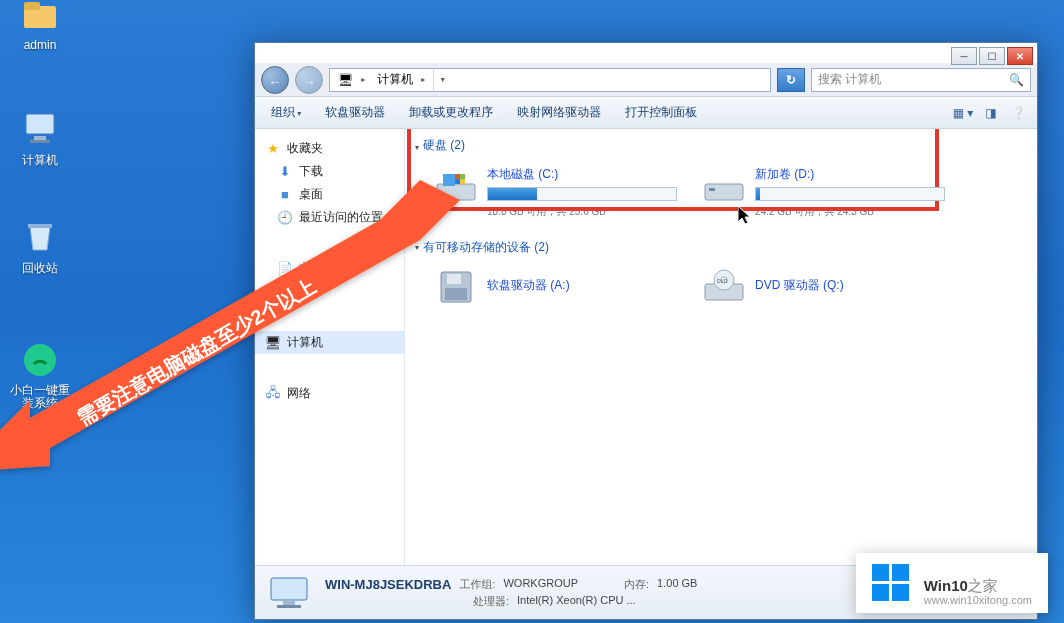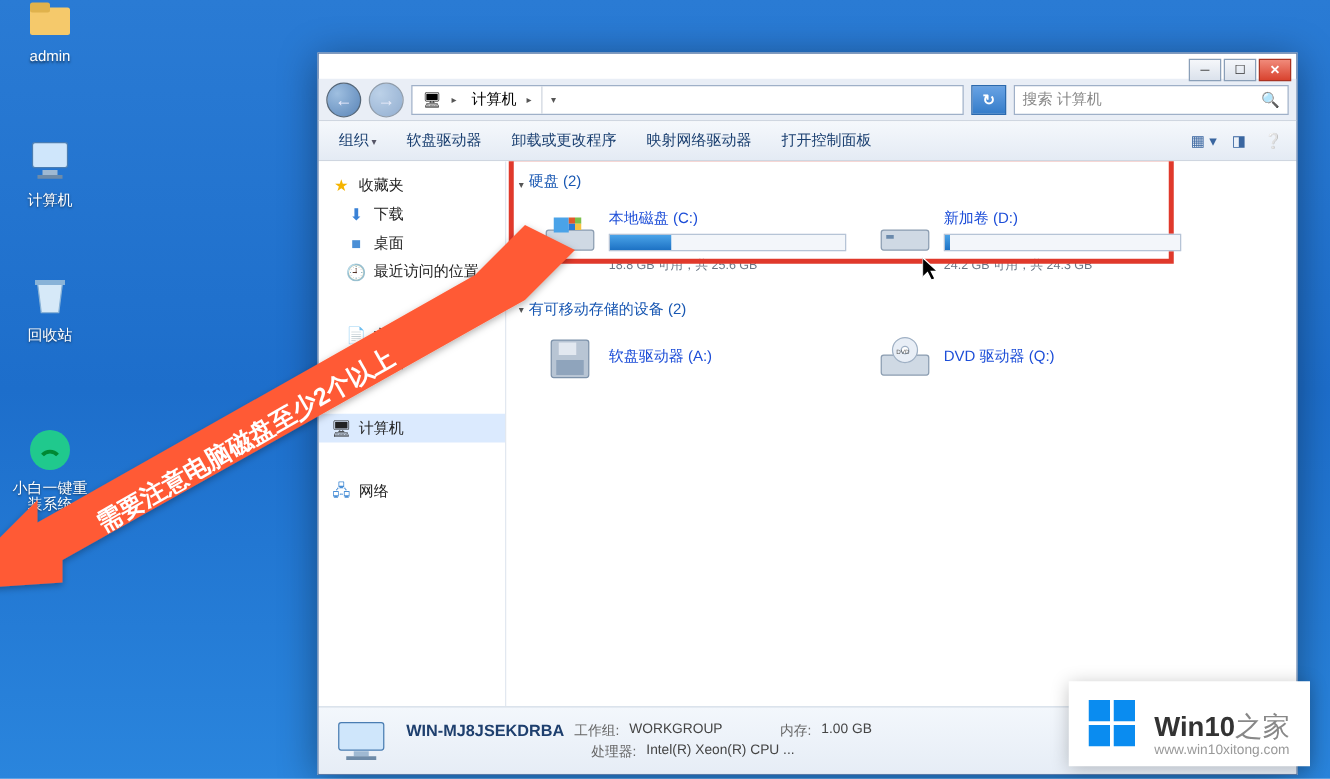--- a/index.html
+++ b/index.html
@@ -122,21 +122,21 @@
   .watermark {
     position:absolute; right:16px; bottom:10px;
     background:#fff; padding:8px 16px 6px 16px;
     display:flex; align-items:center; gap:12px;
     box-shadow:0 2px 14px rgba(0,0,0,.25);
     z-index:60;
   }
   .watermark .logo { width:40px; height:40px; position: relative; }
   .watermark .logo .sq { position:absolute; width:17px; height:17px; background:#0a8cf0;}
   .watermark .text { display:flex; flex-direction:column; line-height:1.15;}
-  .watermark .big { font-size:22px; font-weight:600; color:#333;margin-top:16px;}
+  .watermark .big { font-size:15px; font-weight:600; color:#333;margin-top:16px;}
   .watermark .light { color:#888; font-weight:400;}
   .watermark .url { font-size:11px; color:#999;}
 
   .cursor-arrow {
     position:absolute;
     width:14px; height:20px;
     z-index:70;
     pointer-events:none;
   }
 </style>

